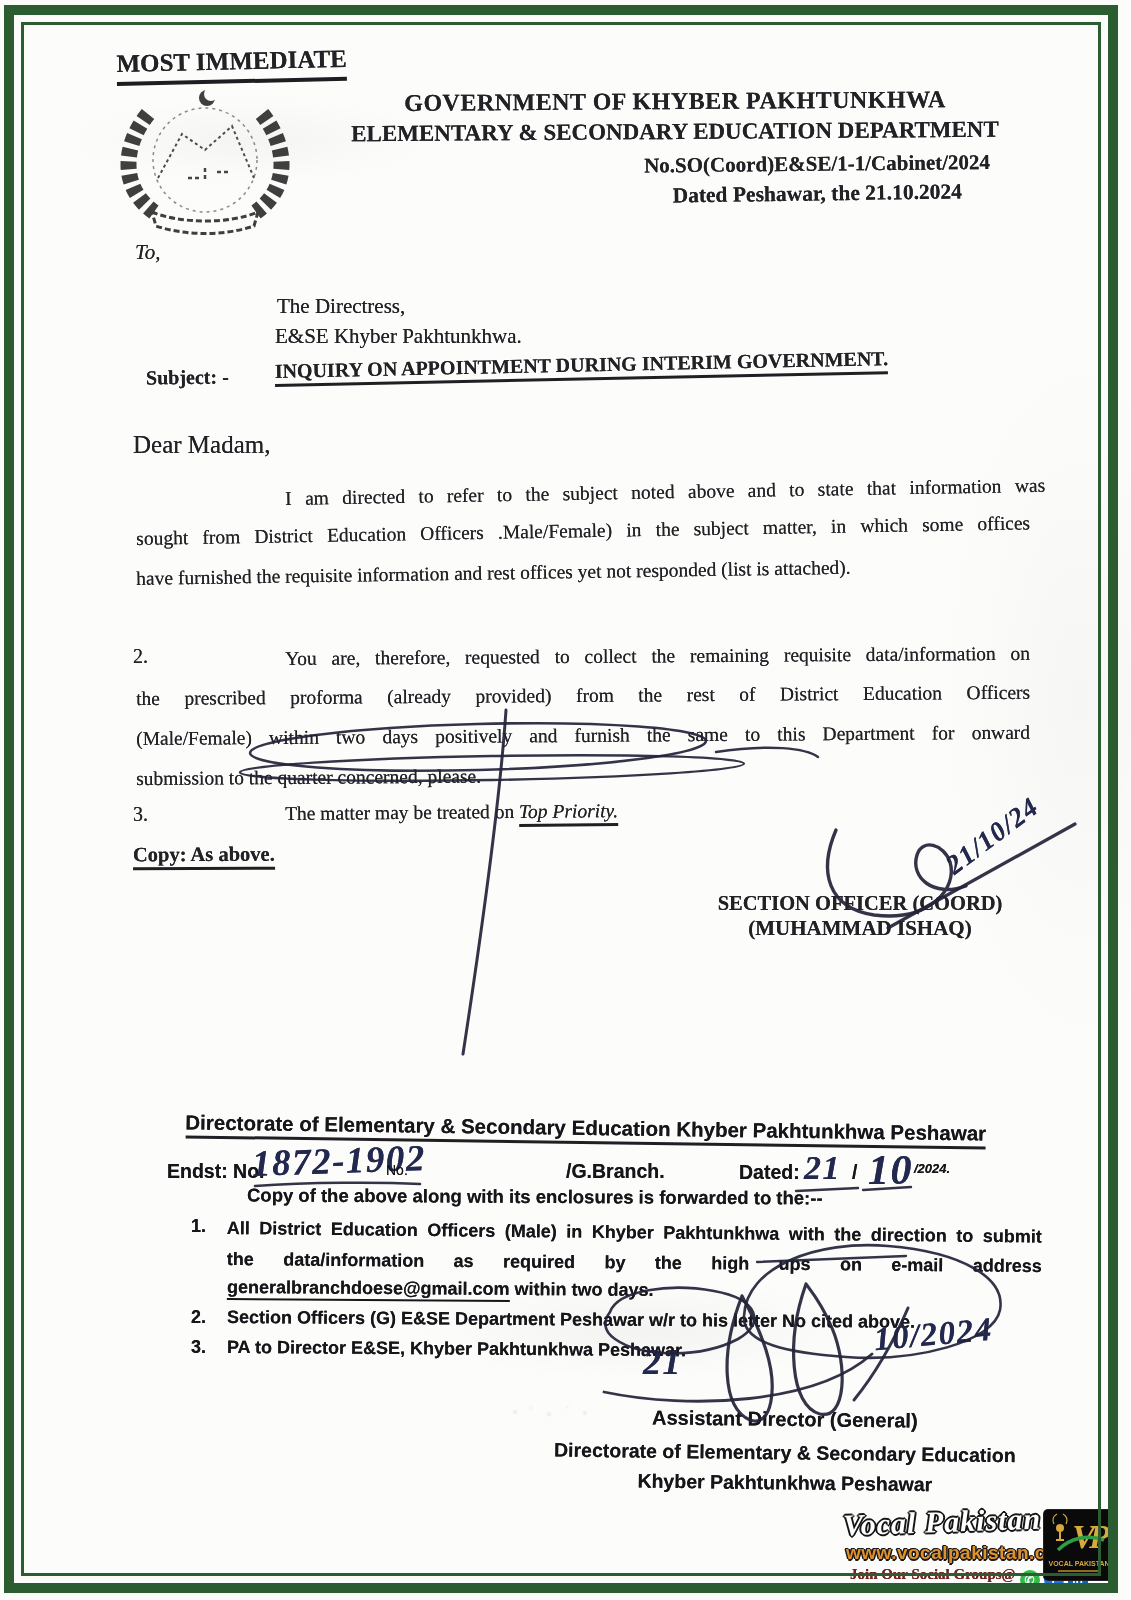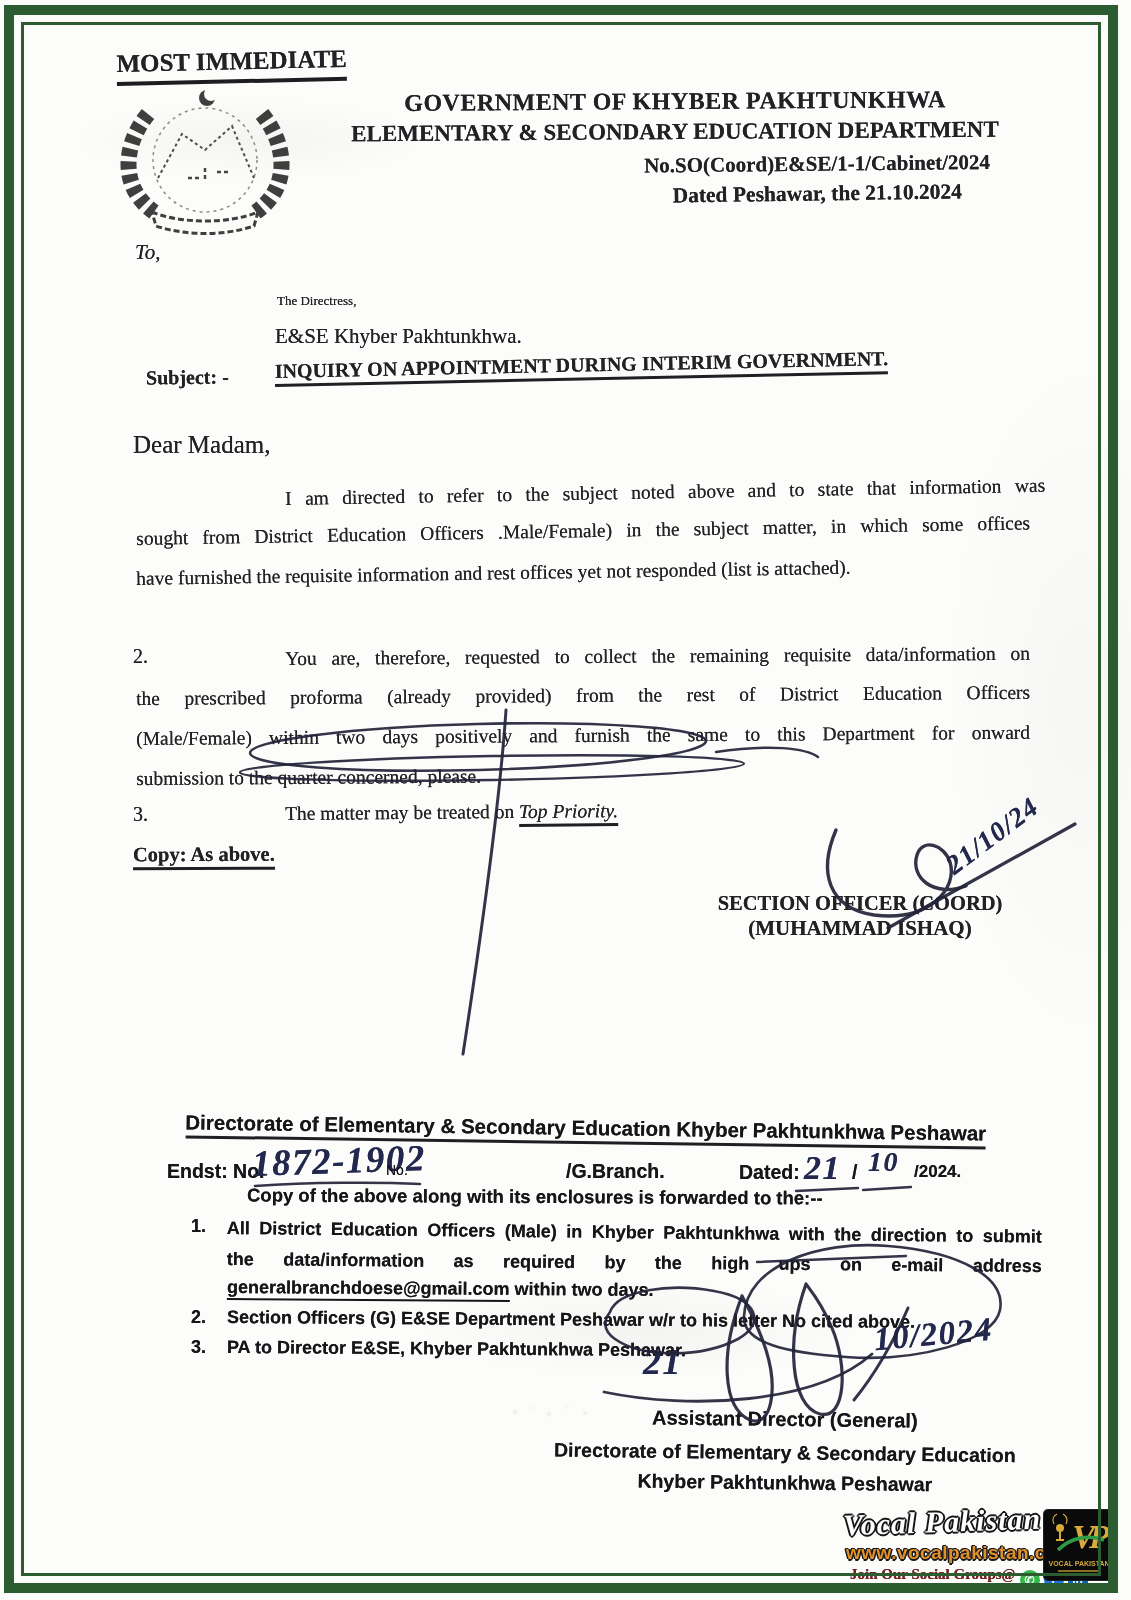--- a/index.html
+++ b/index.html
@@ -67,21 +67,21 @@
   <path d="M78,94 h12 M95,84 v12 M107,88 h12" fill="none" stroke="#333" stroke-width="2.5" stroke-dasharray="4 3"></path>
   <path d="M42,128 C70,140 120,140 148,128 L144,142 C114,152 76,152 46,142 Z" fill="none" stroke="#2b2b2b" stroke-width="3" stroke-dasharray="6 3"></path>
 </svg>
 
 <div class="t serif" style="left:320px;top:88px;width:710px;text-align:center;font-size:24px;font-weight:700;letter-spacing:.5px;transform:rotate(-.4deg);">GOVERNMENT OF KHYBER PAKHTUNKHWA</div>
 <div class="t serif" style="left:320px;top:119px;width:710px;text-align:center;font-size:23px;font-weight:700;transform:rotate(-.4deg);">ELEMENTARY &amp; SECONDARY EDUCATION DEPARTMENT</div>
 <div class="t serif" style="left:590px;top:152px;width:400px;text-align:right;font-size:21px;font-weight:600;transform:rotate(-.6deg);">No.SO(Coord)E&amp;SE/1-1/Cabinet/2024</div>
 <div class="t serif" style="left:590px;top:182px;width:372px;text-align:right;font-size:21.5px;font-weight:600;transform:rotate(-.8deg);">Dated Peshawar, the 21.10.2024</div>
 
 <div class="t serif" style="left:135px;top:240px;font-size:21px;font-style:italic;">To,</div>
-<div class="t serif" style="left:277px;top:294px;font-size:13px;">The Directress,</div>
+<div class="t serif" style="left:277px;top:294px;font-size:21px;">The Directress,</div>
 <div class="t serif" style="left:275px;top:324px;font-size:21px;">E&amp;SE Khyber Pakhtunkhwa.</div>
 
 <div class="t serif" style="left:146px;top:366px;font-size:20px;font-weight:600;transform:rotate(-.6deg);">Subject: -</div>
 <div class="t serif" style="left:275px;top:360px;font-size:20px;font-weight:700;transform:rotate(-1.2deg);transform-origin:left bottom;">
   <span class="u3">INQUIRY ON APPOINTMENT DURING INTERIM GOVERNMENT.</span>
 </div>
 
 <div class="t serif" style="left:133px;top:431px;font-size:25px;">Dear Madam,</div>
 
 <div class="t serif just" style="left:285px;top:485px;width:760px;font-size:19.5px;transform:rotate(-1deg);transform-origin:left top;">I am directed to refer to the subject noted above and to state that information was</div>
@@ -111,22 +111,22 @@
   <span class="u3">Directorate of Elementary &amp; Secondary Education Khyber Pakhtunkhwa Peshawar</span>
 </div>
 
 <div class="t sans" style="left:167px;top:1160px;font-size:19.5px;font-weight:600;">Endst: No.</div>
 <div class="t hw" style="left:252px;top:1140px;font-size:37px;transform:rotate(-2deg);">1872-1902</div>
 <div class="t sans" style="left:386px;top:1162px;font-size:14px;font-weight:400;">No.</div>
 <div class="t sans" style="left:566px;top:1160px;font-size:19.5px;font-weight:600;">/G.Branch.</div>
 <div class="t sans" style="left:739px;top:1161px;font-size:19.5px;font-weight:600;">Dated:</div>
 <div class="t hw" style="left:804px;top:1148px;font-size:34px;">21</div>
 <div class="t sans" style="left:852px;top:1161px;font-size:19.5px;font-weight:600;">/</div>
-<div class="t hw" style="left:868px;top:1146px;font-size:28px;">10</div>
-<div class="t sans" style="left:914px;top:1162px;font-size:17px;font-weight:600;">/2024.</div>
+<div class="t hw" style="left:868px;top:1146px;font-size:42px;">10</div>
+<div class="t sans" style="left:914px;top:1162px;font-size:13px;font-weight:600;font-style:italic;">/2024.</div>
 
 <div class="t sans" style="left:247px;top:1186px;font-size:18.5px;font-weight:600;transform:rotate(.3deg);">Copy of the above along with its enclosures is forwarded to the:--</div>
 
 <div class="t sans" style="left:191px;top:1216px;font-size:18px;font-weight:600;">1.</div>
 <div class="t sans just" style="left:227px;top:1215px;width:815px;font-size:18px;font-weight:600;height:26px;line-height:26px;transform:rotate(.6deg);transform-origin:left top;">All District Education Officers (Male) in Khyber Pakhtunkhwa with the direction to submit</div>
 <div class="t sans just" style="left:227px;top:1246px;width:815px;font-size:18px;font-weight:600;height:26px;line-height:26px;transform:rotate(.5deg);transform-origin:left top;">the data/information as required by the high ups on e-mail address</div>
 <div class="t sans" style="left:227px;top:1277px;font-size:18px;font-weight:600;transform:rotate(.4deg);transform-origin:left top;">
   <span class="u2" style="font-weight:700;">generalbranchdoese@gmail.com</span><span> within two days.</span>
 </div>
 <div class="t sans" style="left:191px;top:1307px;font-size:18px;font-weight:600;">2.</div>

